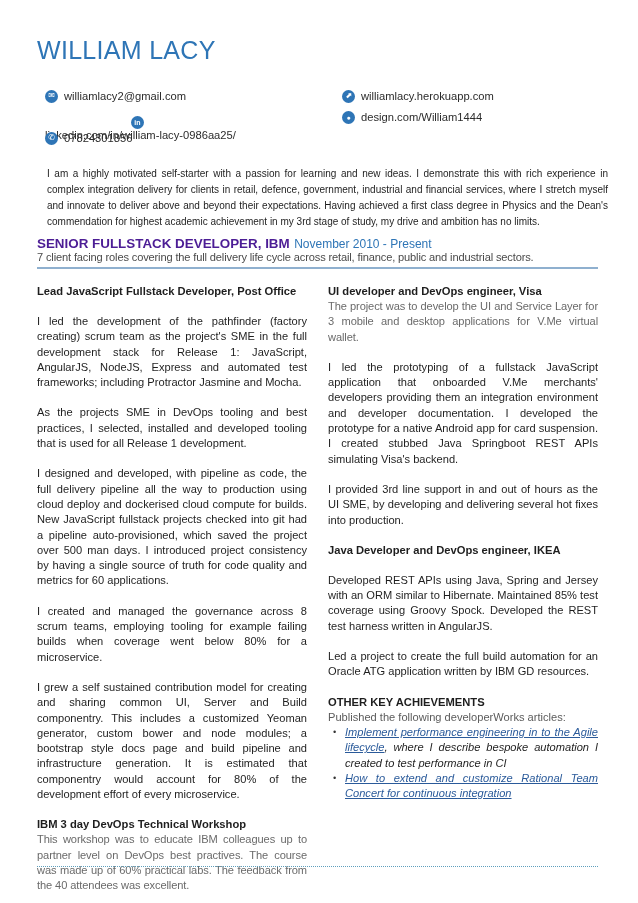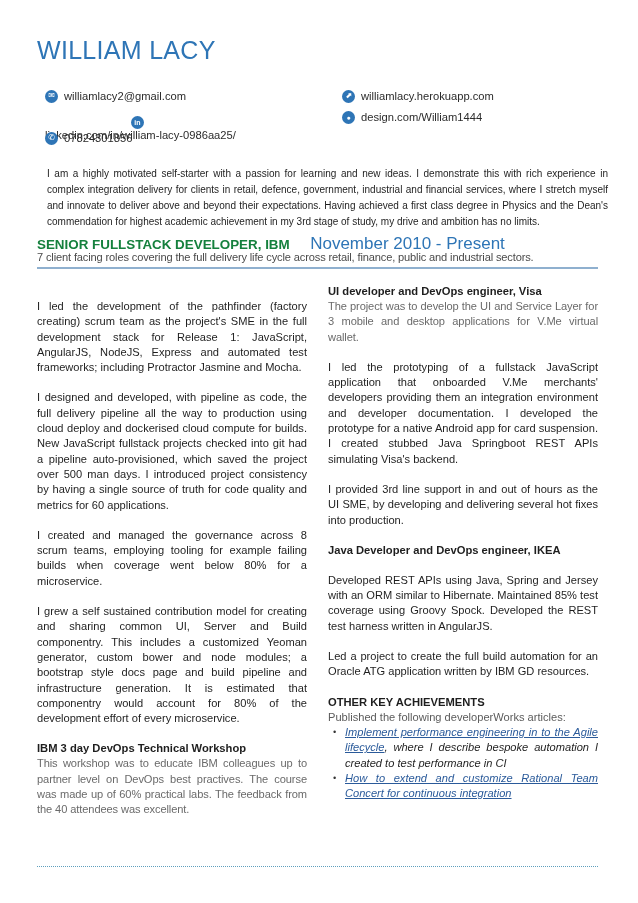--- a/index.html
+++ b/index.html
@@ -27,22 +27,22 @@
     font-size: 8px; font-weight: bold; margin-right: 6px; flex: 0 0 13px; line-height: 1;
   }
   .contact .txt { color: #2b2b2b; text-decoration: none; }
 
   .summary {
     position: absolute; left: 0; top: 156px; width: 561px;
     font-size: 10px; line-height: 16px; text-align: justify; color: #1e1e1e; margin: 10px;
   }
 
   .role-head { position: absolute; left: 0; top: 234px; width: 561px; white-space: nowrap; }
-  .role-title { font-size: 13.4px; font-weight: bold; color: #15803d; }
-  .role-dates { font-size: 17px; color: #2e75b6; margin-left: 16px; }
+  .role-title { font-size: 13.4px; font-weight: bold; color: #4c1d95; }
+  .role-dates { font-size: 12px; color: #2e75b6; margin-left: 0; }
   .role-sub {
     position: absolute; left: 0; top: 251px; font-size: 11.1px; color: #4a4a4a;
     white-space: nowrap; letter-spacing: -0.15px;
   }
   .rule { position: absolute; left: 0; top: 267px; width: 561px; height: 2px; background: #8fb0cf; }
 
   .col { position: absolute; top: 284px; width: 270px; font-size: 11.1px; line-height: 15.3px; }
   .col.left { left: 0; }
   .col.right { left: 291px; }
 
@@ -96,22 +96,24 @@
 
   <div class="role-head">
     <span class="role-title">SENIOR FULLSTACK DEVELOPER, IBM</span>
     <span class="role-dates">November 2010 - Present</span>
   </div>
   <div class="role-sub">7 client facing roles covering the full delivery life cycle across retail, finance, public and industrial sectors.</div>
   <div class="rule"></div>
 
   <div class="col left">
     <div class="blk" style="margin-bottom:15px;">
+      <div class="blk-title">Lead JavaScript Fullstack Developer, Post Office</div>
     </div>
     <p class="para">I led the development of the pathfinder (factory creating) scrum team as the project's SME in the full development stack for Release 1: JavaScript, AngularJS, NodeJS, Express and automated test frameworks; including Protractor Jasmine and Mocha.</p>
+    <p class="para">As the projects SME in DevOps tooling and best practices, I selected, installed and developed tooling that is used for all Release 1 development.</p>
     <p class="para">I designed and developed, with pipeline as code, the full delivery pipeline all the way to production using cloud deploy and dockerised cloud compute for builds. New JavaScript fullstack projects checked into git had a pipeline auto-provisioned, which saved the project over 500 man days. I introduced project consistency by having a single source of truth for code quality and metrics for 60 applications.</p>
     <p class="para">I created and managed the governance across 8 scrum teams, employing tooling for example failing builds when coverage went below 80% for a microservice.</p>
     <p class="para">I grew a self sustained contribution model for creating and sharing common UI, Server and Build componentry. This includes a customized Yeoman generator, custom bower and node modules; a bootstrap style docs page and build pipeline and infrastructure generation. It is estimated that componentry would account for 80% of the development effort of every microservice.</p>
 
     <div class="blk">
       <div class="blk-title">IBM 3 day DevOps Technical Workshop</div>
       <div class="blk-intro">This workshop was to educate IBM colleagues up to partner level on DevOps best practives. The course was made up of 60% practical labs. The feedback from the 40 attendees was excellent.</div>
     </div>
 
   </div>

